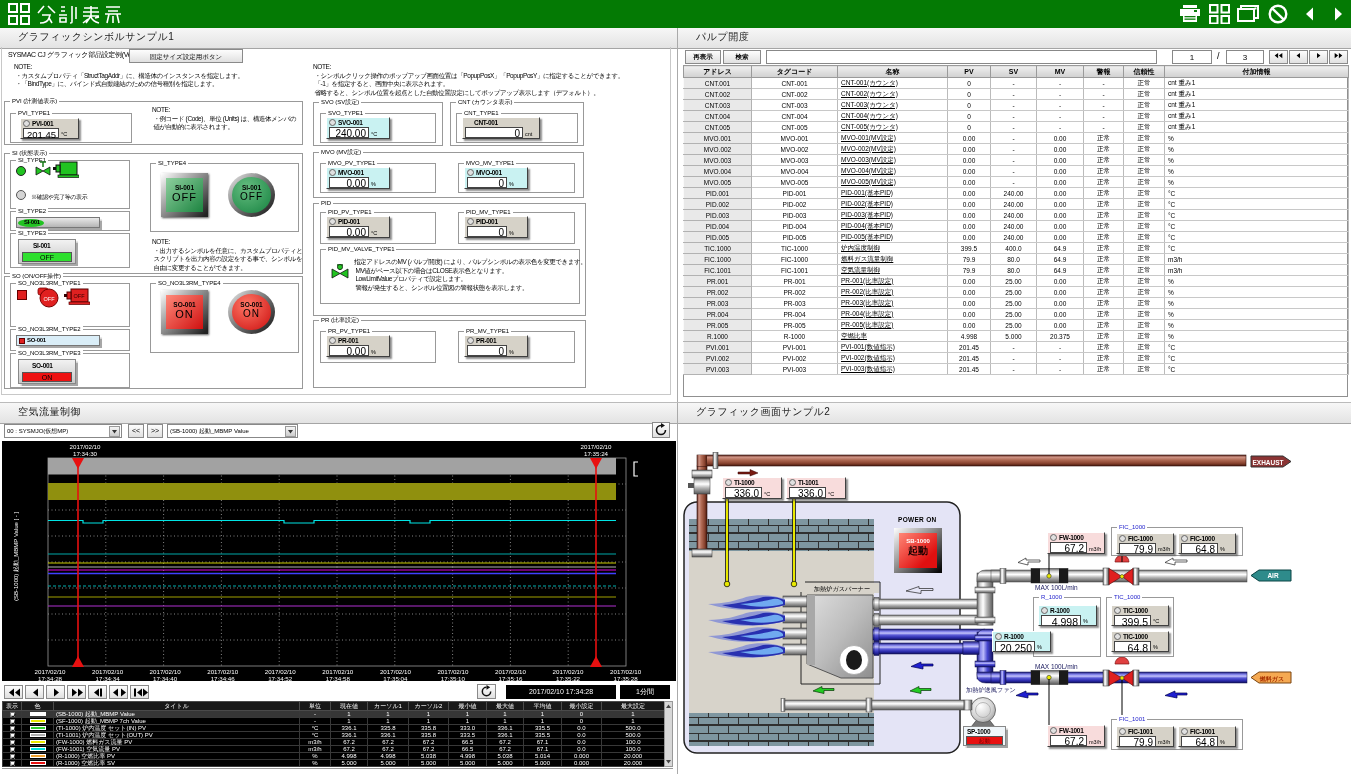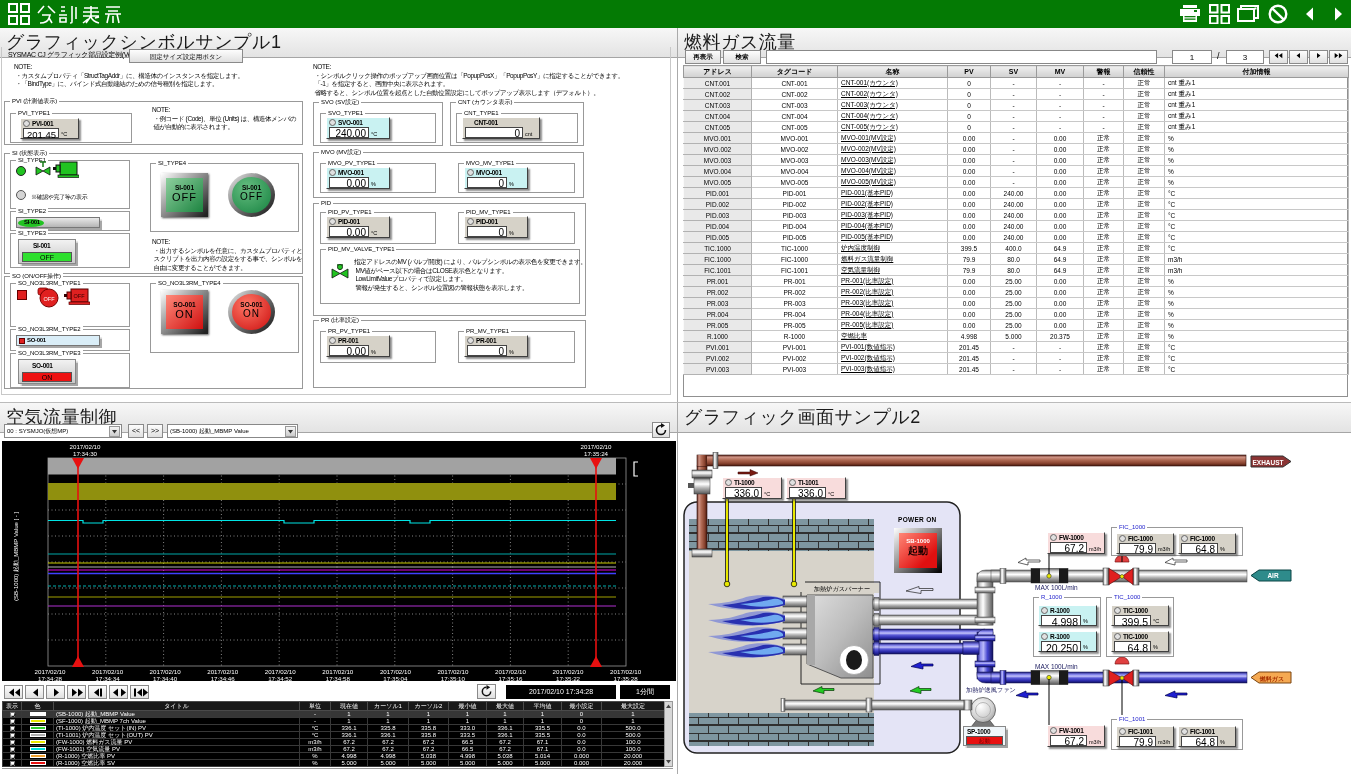--- a/index.html
+++ b/index.html
@@ -1,17 +1,17 @@
 <!DOCTYPE html>
 <html><head><meta charset="utf-8"><style>
 *{margin:0;padding:0;box-sizing:border-box}
 html,body{width:1351px;height:774px;overflow:hidden}
 body{font-family:"Liberation Sans",sans-serif;background:#fff;position:relative;color:#000}
 .a{position:absolute}
-.bar{position:absolute;height:30px;background:linear-gradient(#f7f7f7,#e3e3e3);border-bottom:1px solid #a5a5a5;font-size:18px;color:#1a1a1a;padding:2px 0 0 6px;letter-spacing:.5px}
+.bar{position:absolute;height:21px;background:linear-gradient(#f7f7f7,#e3e3e3);border-bottom:1px solid #a5a5a5;font-size:10px;color:#1a1a1a;padding:2px 0 0 18px;letter-spacing:.5px}
 .fs{position:absolute;border:1px solid #999}
 .fs>b{position:absolute;top:-5px;left:5px;background:#fff;font-size:6px;font-weight:normal;padding:0 2px;white-space:nowrap;line-height:8px}
 .ind{position:absolute;background:#d6d2c8;border-top:1px solid #fff;border-left:1px solid #fff;border-right:1px solid #404040;border-bottom:1px solid #404040;box-shadow:2px 2px 1.5px rgba(70,70,70,.6)}
 .ind.pink{background:#f8dcdc}.ind.cyan{background:#c9f2f2}
 .circ{position:absolute;width:7px;height:7px;border-radius:50%;background:#e0e0e0;border:1px solid #666}
 .tag{position:absolute;font-size:6.5px;font-weight:bold;white-space:nowrap;letter-spacing:-.3px}
 .vbox{position:absolute;background:#fff;border:1px solid #444;font-size:9.5px;text-align:right;padding-right:2px;white-space:nowrap}
 .unit{position:absolute;font-size:5.5px;white-space:nowrap}
 .nt{position:absolute;font-size:6.5px;line-height:8.5px;white-space:pre;letter-spacing:-.4px}
 .btn3{position:absolute;background:linear-gradient(#fdfdfd,#e0e0e0);border:1px solid #8a8a8a;font-size:6.5px;text-align:center}
@@ -80,21 +80,21 @@
         <circle cx="98" cy="10" r="8.3"></circle>
         <path d="M92.2,4.4 L103.8,15.6"></path>
       </g>
 
  <path d="M133,3.5 L133,16.5 L126,10 Z"></path>
       <path d="M155,3.5 L155,16.5 L162,10 Z"></path>
 </g>
   </svg>
 
 <div class="bar" style="left:0;top:28px;width:678px">グラフィックシンボルサンプル1</div>
-<div class="bar" style="left:678px;top:28px;width:673px">燃料ガス流量</div>
+<div class="bar" style="left:678px;top:28px;width:673px">パルプ開度</div>
 <div class="bar" style="left:0;top:403px;width:678px">空気流量制御</div>
 <div class="bar" style="left:678px;top:403px;width:673px">グラフィック画面サンプル2</div>
 <div class="a" style="left:677px;top:28px;width:1px;height:746px;background:#aaa"></div>
 <div class="a" style="left:0;top:402px;width:1351px;height:1px;background:#bbb"></div>
 
 <div class="a" style="left:8px;top:50px;font-size:7px;letter-spacing:-.3px">SYSMAC CJ グラフィック部品設定例(Ver5用)</div>
 <div class="btn3" style="left:129px;top:49px;width:114px;height:14px;line-height:13px">固定サイズ設定用ボタン</div>
 <div class="nt" style="left:14px;top:63px">NOTE:
  ・カスタムプロパティ「StructTagAddr」に、構造体のインスタンスを指定します。
  ・「BindType」に、バインド式自動連結のための信号種別を指定します。</div>
@@ -1157,21 +1157,21 @@
   </div>
 <div class="fs fsb" style="left:1033px;top:597px;width:68px;height:60px">
     <b>R_1000</b>
   </div>
 <div class="ind cyan" style="left:1038px;top:605px;width:59px;height:21px">
  <div class="circ" style="left:2px;top:1px"></div>
     <div class="tag" style="left:11px;top:1px">R-1000</div>
  <div class="vbox" style="left:2px;top:8.5px;width:40px;height:11.5px;font-size:10.5px">4.998</div>
     <div class="unit" style="left:44px;top:12px">%</div>
   </div>
-<div class="ind cyan" style="left:1038px;top:631px;width:59px;height:21px">
+<div class="ind cyan" style="left:992px;top:631px;width:59px;height:21px">
  <div class="circ" style="left:2px;top:1px"></div>
     <div class="tag" style="left:11px;top:1px">R-1000</div>
  <div class="vbox" style="left:2px;top:8.5px;width:40px;height:11.5px;font-size:10.5px">20.250</div>
     <div class="unit" style="left:44px;top:12px">%</div>
   </div>
 <div class="fs fsb" style="left:1106px;top:597px;width:68px;height:60px">
     <b>TIC_1000</b>
   </div>
 <div class="ind" style="left:1111px;top:605px;width:58px;height:21px">
  <div class="circ" style="left:2px;top:1px"></div>

